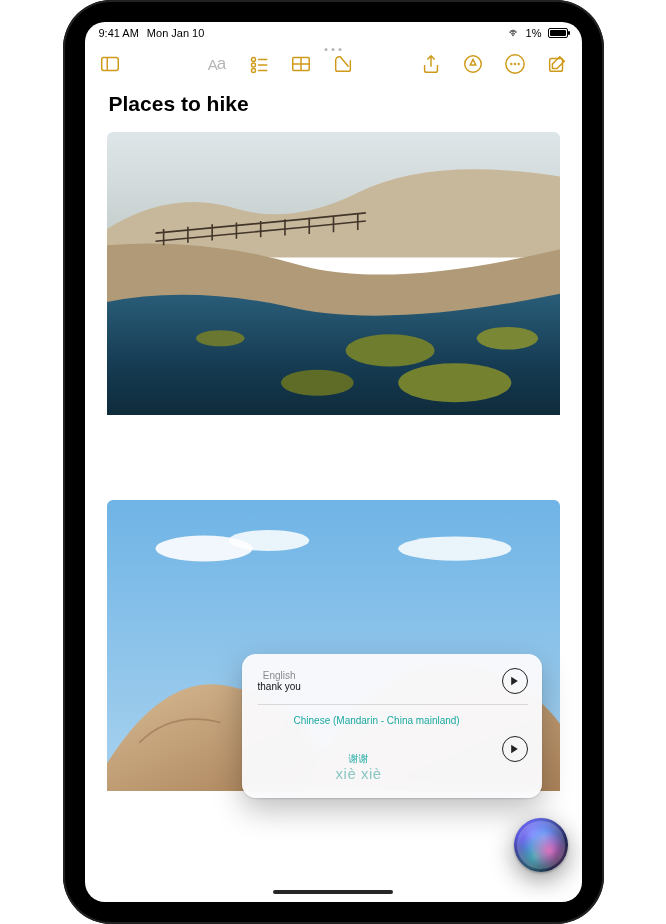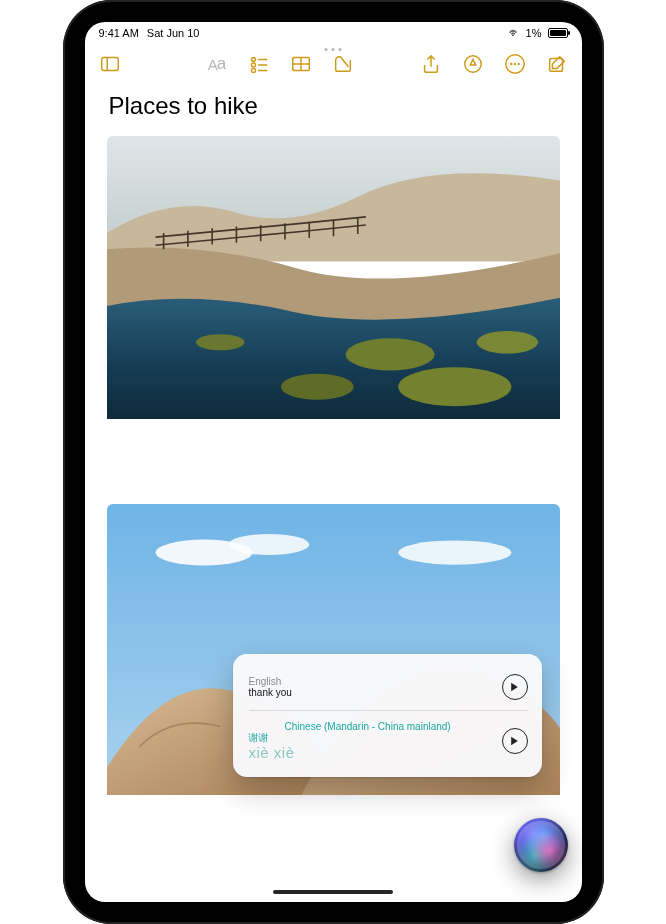--- a/index.html
+++ b/index.html
@@ -72,49 +72,50 @@
   .tb-icon svg{ stroke:#cf9a1a; fill:none; stroke-width:1.6;}
   .tb-icon.format{ color:#b6b6b8; font-size:17px; letter-spacing:-1px;}
   .tb-icon.format span:first-child{font-size:15px;}
   
   .content{
     padding: 6px 22px 0 22px;
     height: calc(100% - 62px);
     overflow:hidden;
   }
   .title{
-    font-size: 24px; font-weight:400; margin: 2px 0 16px 2px;
+    font-size: 21px; font-weight:700; margin: 2px 0 16px 2px;
   }
   .photo{
     width:100%; border-radius:6px; overflow:hidden; margin-bottom:18px;
     position:relative;
   }
   .photo svg{ display:block; width:100%;}
   .photo1{ height: 350px;}
   .photo2{ height: 360px;}
   
   .translate{
     position:absolute;
-    left: 148px;
+    left: 157px;
     right: 40px;
     top: 632px;
     background: rgba(250,250,252,0.96);
     border-radius: 14px;
     box-shadow: 0 12px 30px rgba(0,0,0,0.25), 0 1px 2px rgba(0,0,0,0.15);
-    padding: 16px 14px 12px 16px;
+    padding: 10px 14px 12px 16px;
     backdrop-filter: blur(6px);
+    text-align: center;
   }
   .translate .row{
     display:flex; align-items:center; justify-content:space-between;
     padding: 4px 0;
   }
   .translate .meta{ font-size:10px; color:#8a8a8d; line-height:1.1;}
   .translate .txt{ font-size:10px; color:#111; line-height:1.2;}
   .translate .meta.teal{ color:#1aa8a0;margin-left:36px;}
-  .translate .txt.teal{ color:#1aa8a0;}
+  .translate .txt.teal{ color:#1aa8a0;margin-top:27px;}
   .translate .rom{ font-size:15px; color:#8ac7c3; letter-spacing:0.5px;}
   .translate hr{
     border:none; border-top:1px solid #d8d8da; margin:6px 0;
   }
   .play{
     width:26px; height:26px; border-radius:50%;
     border:1.5px solid #222; display:flex; align-items:center;
     justify-content:center; flex-shrink:0;
   }
   .play svg{ width:9px; height:10px;}
@@ -143,21 +144,21 @@
 </style>
 </head>
 <body>
 
 <div class="device">
   <div class="screen">
 
     <div class="status">
       <div class="left">
         <span>9:41 AM</span>
-        <span>Sat Jun 10</span>
+        <span>Mon Jan 10</span>
       </div>
       <div class="right">
         <span class="wifi">
           <svg viewBox="0 0 24 20">
               <path d="M12 17l-1-1c1-1 1-1 2 0zM9 13c2-2 4-2 6 0l-1 1c-1-1-3-1-4 0zM6 10c4-4 8-4 12 0l-1 1c-3-3-7-3-10 0z" stroke="#000" stroke-width="1.2" fill="none"></path>
             </svg>
         </span>
         <span>1%</span>
         <span class="battery">
             <span class="fill"></span>

